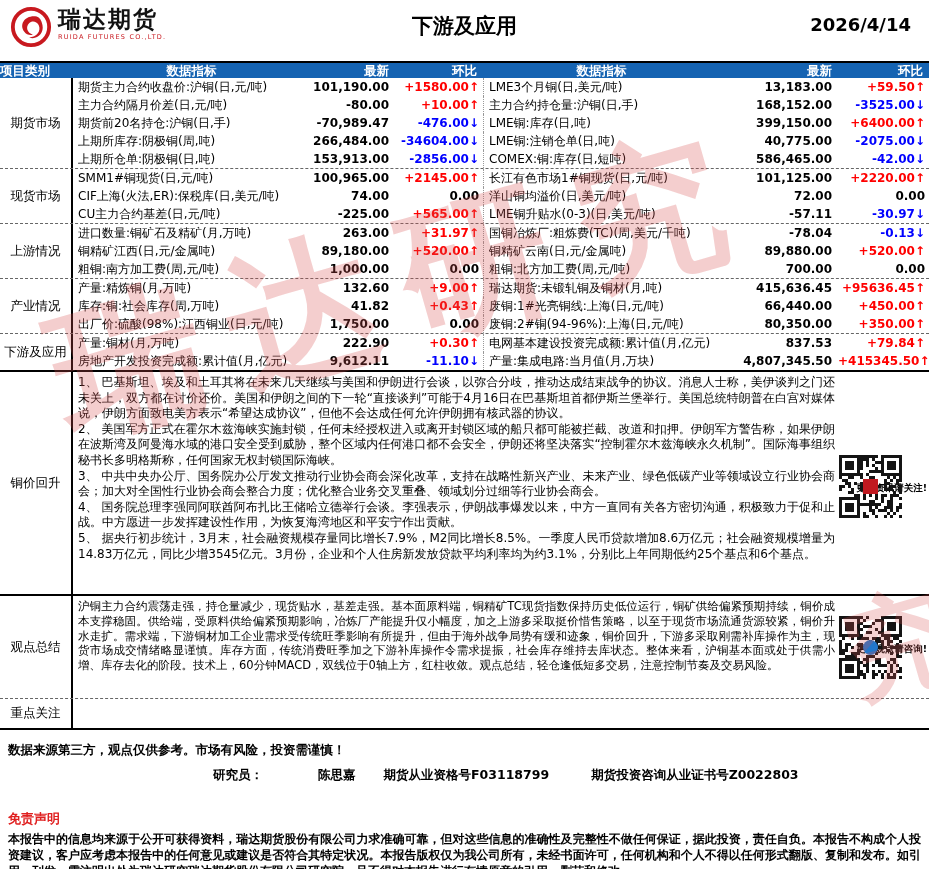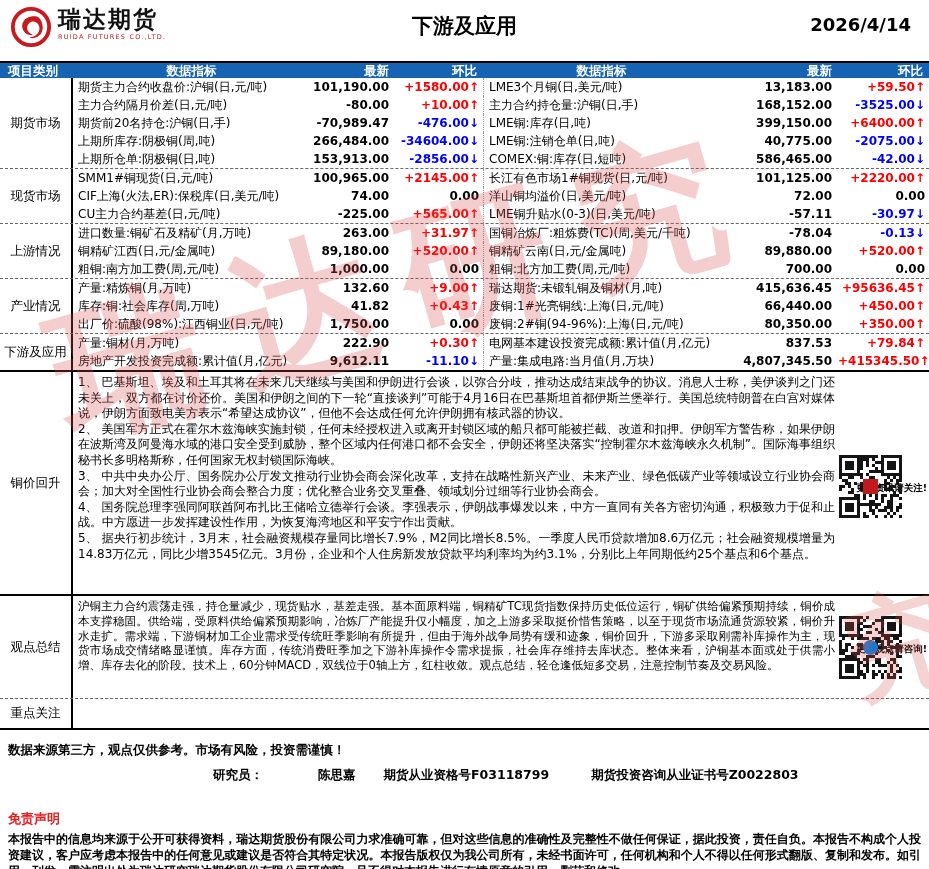--- a/index.html
+++ b/index.html
@@ -12,21 +12,21 @@
   .brand-txt .cn { font-size:23px; font-weight:bold; color:#111; letter-spacing:2px; line-height:26px; }
   .brand-txt .en { font-size:6.5px; color:#c8191f; letter-spacing:1.2px; margin-top:1px; }
   .rpt-title { position:absolute; left:0; right:0; top:12px; text-align:center; font-size:21px; font-weight:bold; color:#000; }
   .rpt-date { position:absolute; right:18px; top:14px; font-size:18px; font-weight:bold; color:#000; }
 
   
   .tbl { margin-top:5px; width:929px; border-bottom:0; }
   .thead { display:grid; grid-template-columns:73px 237px 85px 88px 237px 118px 91px;
            background:#1563b2; color:#fff; font-weight:bold; font-size:12.5px;
            height:17px; align-items:center; border-top:2px solid #000; }
-  .thead .c1 { padding-left:8px; }
+  .thead .c1 { }
   .thead .ctr { text-align:center; }
   .thead .rgt { text-align:right; padding-right:6px; }
 
   .section { display:flex; border-bottom:1px dashed #666; }
   .section:last-child { border-bottom:2px solid #000; }
   .cat { width:73px; border-right:2px solid #000; display:flex; align-items:center;
          justify-content:center; font-size:12.5px; color:#000; text-align:center; }
   .rows { width:856px; }
   .drow { display:grid; grid-template-columns:237px 85px 88px 237px 118px 91px; height:18px; align-items:center; }
   .cell { font-size:12px; color:#000; white-space:nowrap; overflow:hidden; }

